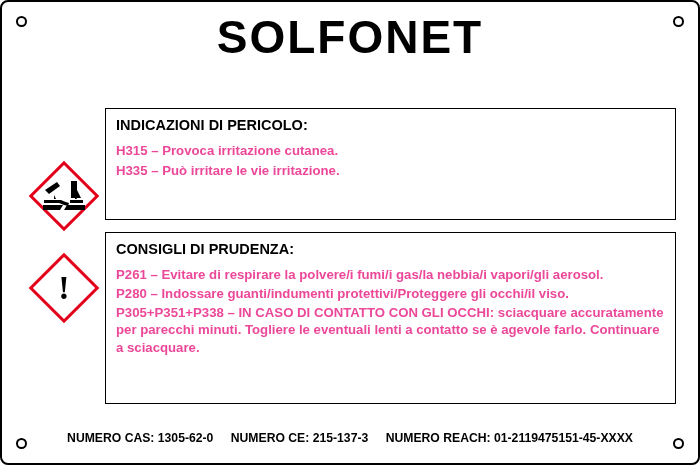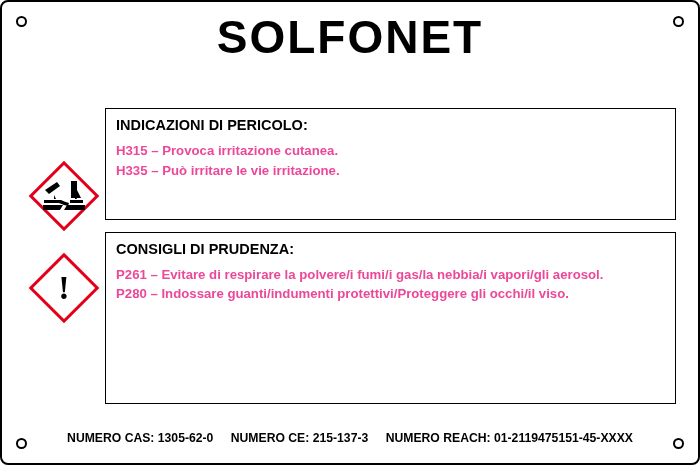--- a/index.html
+++ b/index.html
@@ -182,20 +182,21 @@
   <div class="box" id="box-hazard">
     <div class="box-heading">INDICAZIONI DI PERICOLO:</div>
     <p class="stmt">H315 – Provoca irritazione cutanea.</p>
     <p class="stmt">H335 – Può irritare le vie irritazione.</p>
   </div>
 
   <div class="box" id="box-precaution">
     <div class="box-heading">CONSIGLI DI PRUDENZA:</div>
     <p class="stmt">P261 – Evitare di respirare la polvere/i fumi/i gas/la nebbia/i vapori/gli aerosol.</p>
     <p class="stmt">P280 – Indossare guanti/indumenti protettivi/Proteggere gli occhi/il viso.</p>
+    <p class="stmt">P305+P351+P338 – IN CASO DI CONTATTO CON GLI OCCHI: sciacquare accuratamente per parecchi minuti. Togliere le eventuali lenti a contatto se è agevole farlo. Continuare a sciacquare.</p>
   </div>
 
   <div id="footer">
     <span>NUMERO  CAS: 1305-62-0</span>
     <span>NUMERO  CE: 215-137-3</span>
     <span>NUMERO  REACH: 01-2119475151-45-XXXX</span>
   </div>
 
 </div>
 

